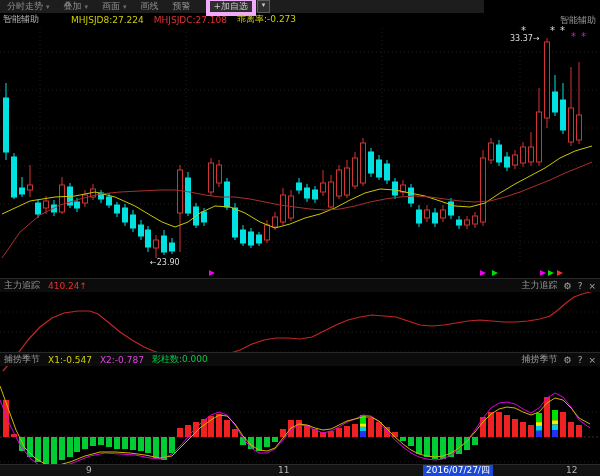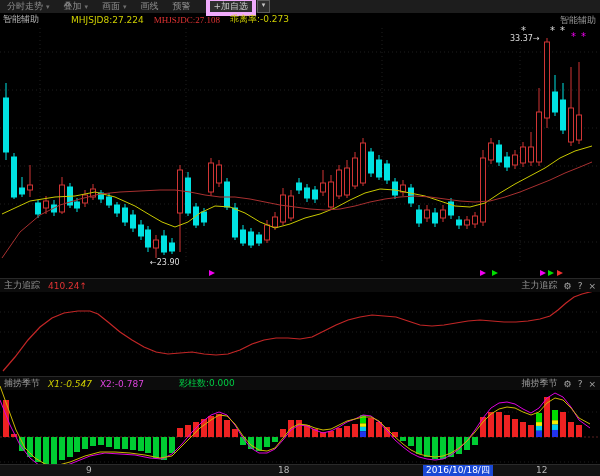--- a/index.html
+++ b/index.html
@@ -1,19 +1,19 @@
 <!DOCTYPE html>
 <html><head>
 <meta charset="utf-8">
 <style>
   html,body{margin:0;padding:0;background:#000;}
   #app{position:relative;width:600px;height:476px;background:#000;overflow:hidden;
        font-family:"DejaVu Sans","Liberation Sans",sans-serif;}
   
-  .toolbar{position:absolute;top:0;left:0;width:600px;height:13px;background:#1d1d1d;
+  .toolbar{position:absolute;top:0;left:0;width:484px;height:13px;background:#1d1d1d;
            display:flex;align-items:center;font-size:9px;color:#8f8f8f;}
   .tb-item{padding:0 7px;display:flex;align-items:center;gap:3px;white-space:nowrap;}
   .caret{font-size:7px;color:#6f6f6f;}
   .add-btn{margin-left:8px;border:4px solid #f0abfc;background:#2e2e2e;color:#c9c9c9;
            padding:0 4px;height:11px;line-height:10px;font-size:9px;}
   .add-caret{border:1px solid #5c5c5c;background:#2e2e2e;color:#c9c9c9;width:11px;height:11px;
              text-align:center;line-height:9px;font-size:7px;margin-left:1px;}
   
   .inforow{position:absolute;top:13px;left:0;width:600px;height:13px;font-size:9px;
            display:flex;align-items:center;gap:10px;padding-left:3px;box-sizing:border-box;color:#b8b8b8;}
@@ -57,21 +57,21 @@
     <span class="tb-item">
       <span>预警</span>
     </span>
     <span class="add-btn">+加自选</span>
     <span class="add-caret">▾</span>
   </div>
 
   <div class="inforow">
     <span>智能辅助</span>
     <span id="iv0" style="color: rgb(207, 207, 0); margin-left: 22px;">MHJSJD8:27.224</span>
-    <span id="iv1" style="color: rgb(224, 51, 51); font-family: Liberation Serif, serif;">MHJSJDC:27.108</span>
+    <span id="iv1" style="color: rgb(224, 51, 51);">MHJSJDC:27.108</span>
     <span id="iv2" style="color: rgb(207, 207, 0);">乖离率:-0.273</span>
     <span class="ir-right">智能辅助</span>
   </div>
 
   <svg id="main-svg" style="top:26px" width="600" height="252" viewBox="0 26 600 252">
       <polyline points="0,52 600,52" fill="none" stroke="#1e1e1e" stroke-width="1" stroke-dasharray="1,3"></polyline>
       <polyline points="0,90 600,90" fill="none" stroke="#1e1e1e" stroke-width="1" stroke-dasharray="1,3"></polyline>
       <polyline points="0,128 600,128" fill="none" stroke="#1e1e1e" stroke-width="1" stroke-dasharray="1,3"></polyline>
       <polyline points="0,166 600,166" fill="none" stroke="#1e1e1e" stroke-width="1" stroke-dasharray="1,3"></polyline>
       <polyline points="0,204 600,204" fill="none" stroke="#1e1e1e" stroke-width="1" stroke-dasharray="1,3"></polyline>
@@ -255,26 +255,26 @@
       <span class="picon">×</span>
     </div>
   </div>
   <svg id="p2-svg" style="top:292px" width="600" height="80" viewBox="0 292 600 80">
       <polyline points="0,312 600,312" fill="none" stroke="#1e1e1e" stroke-width="1" stroke-dasharray="1,3"></polyline>
       <polyline points="0,332 600,332" fill="none" stroke="#1e1e1e" stroke-width="1" stroke-dasharray="1,3"></polyline>
       <polyline points="0,352 600,352" fill="none" stroke="#1e1e1e" stroke-width="1" stroke-dasharray="1,3"></polyline>
       <polyline points="3,371 15,357 28,340 40,327 52,318 64,313 78,311 90,311 98,314 108,322 120,332 132,340 144,347 156,352 168,354 180,353 192,352 204,354 216,355 228,354 240,350 252,344 264,340 276,338 288,338 300,339 312,337 324,331 336,325 348,320 360,317 372,315 384,316 396,317 408,321 420,325 432,326 444,325 456,323 468,321 480,320 492,321 504,322 516,322 528,321 540,319 550,316 558,310 566,303 574,297 582,294 590,292 598,290" fill="none" stroke="#c22626" stroke-width="1.2"></polyline>
     </svg>
 
-  <div class="phdr" style="top:376px">
+  <div class="phdr" style="top:352px">
     <div class="phdr-left">
       <span>捕捞季节</span>
-      <span id="p3v0" style="color: rgb(207, 207, 0); font-style: italic;">X1:-0.547</span>
+      <span id="p3v0" style="color: rgb(207, 207, 0);">X1:-0.547</span>
       <span id="p3v1" style="color: rgb(221, 68, 221);">X2:-0.787</span>
-      <span id="p3v2" style="color: rgb(0, 204, 68); margin-left: 27px;">彩柱数:0.000</span>
+      <span id="p3v2" style="color: rgb(0, 204, 68);">彩柱数:0.000</span>
     </div>
     <div class="phdr-right">
       <span>捕捞季节</span>
       <span class="picon">⚙</span>
       <span class="picon">?</span>
       <span class="picon">×</span>
     </div>
   </div>
   <svg id="p3-svg" style="top:386px" width="600" height="78" viewBox="0 386 600 78">
       <polyline points="0,412 600,412" fill="none" stroke="#1e1e1e" stroke-width="1" stroke-dasharray="1,3"></polyline>
@@ -361,18 +361,18 @@
       <rect x="552" y="429.97999999999996" width="6" height="7.0200000000000005" fill="#2233ee"></rect>
       <rect x="560" y="412" width="6" height="25" fill="#ee2222"></rect>
       <rect x="568" y="422" width="6" height="15" fill="#ee2222"></rect>
       <rect x="576" y="425" width="6" height="12" fill="#ee2222"></rect>
       <polyline points="0,400 10,425 20,445 30,458 40,466 50,469 60,468 75,462 90,456 105,453 120,454 135,455 150,458 162,459 172,454 182,444 192,432 202,422 211,415 219,412 227,415 235,425 243,438 251,448 259,453 267,453 275,449 283,440 291,430 299,425 307,426 315,430 323,433 331,431 339,427 347,422 355,419 363,415 371,416 379,422 387,431 395,440 403,447 411,453 419,457 427,459 435,460 443,459 451,455 459,449 467,441 475,430 483,418 491,408 499,403 507,402 515,404 523,409 531,413 539,408 547,398 555,393 563,397 571,407 579,420 590,428" fill="none" stroke="#dd00dd" stroke-width="1"></polyline>
       <polyline points="0,386 8,408 16,430 25,448 35,458 45,464 55,466 70,462 85,456 100,452 115,452 130,453 145,455 160,458 172,456 180,448 190,438 200,428 211,420 219,415 227,416 235,424 243,436 251,445 259,450 267,451 275,448 283,438 291,428 299,424 307,425 315,428 323,430 331,429 339,425 347,421 355,419 363,417 371,417 379,421 387,429 395,437 403,444 411,450 419,454 427,456 435,457 443,456 451,453 459,448 467,441 475,432 483,422 491,414 499,409 507,407 515,408 523,412 531,415 539,412 547,403 555,398 563,400 571,408 579,418 590,424" fill="none" stroke="#ccb800" stroke-width="1"></polyline>
     </svg>
 
   <div class="axis">
     <span class="tick" id="tick0" style="left: 86px;">9</span>
-    <span class="tick" id="tick1" style="left: 278px;">18</span>
-    <span class="tick" id="tick2" style="left: 536px;">12</span>
-    <span class="datebox" id="datebox" style="left: 423px; min-width: 53px;">2016/10/18/四</span>
+    <span class="tick" id="tick1" style="left: 278px;">11</span>
+    <span class="tick" id="tick2" style="left: 566px;">12</span>
+    <span class="datebox" id="datebox" style="left: 423px; min-width: 53px;">2016/07/27/四</span>
   </div>
 
 </div>
 
 </body></html>

